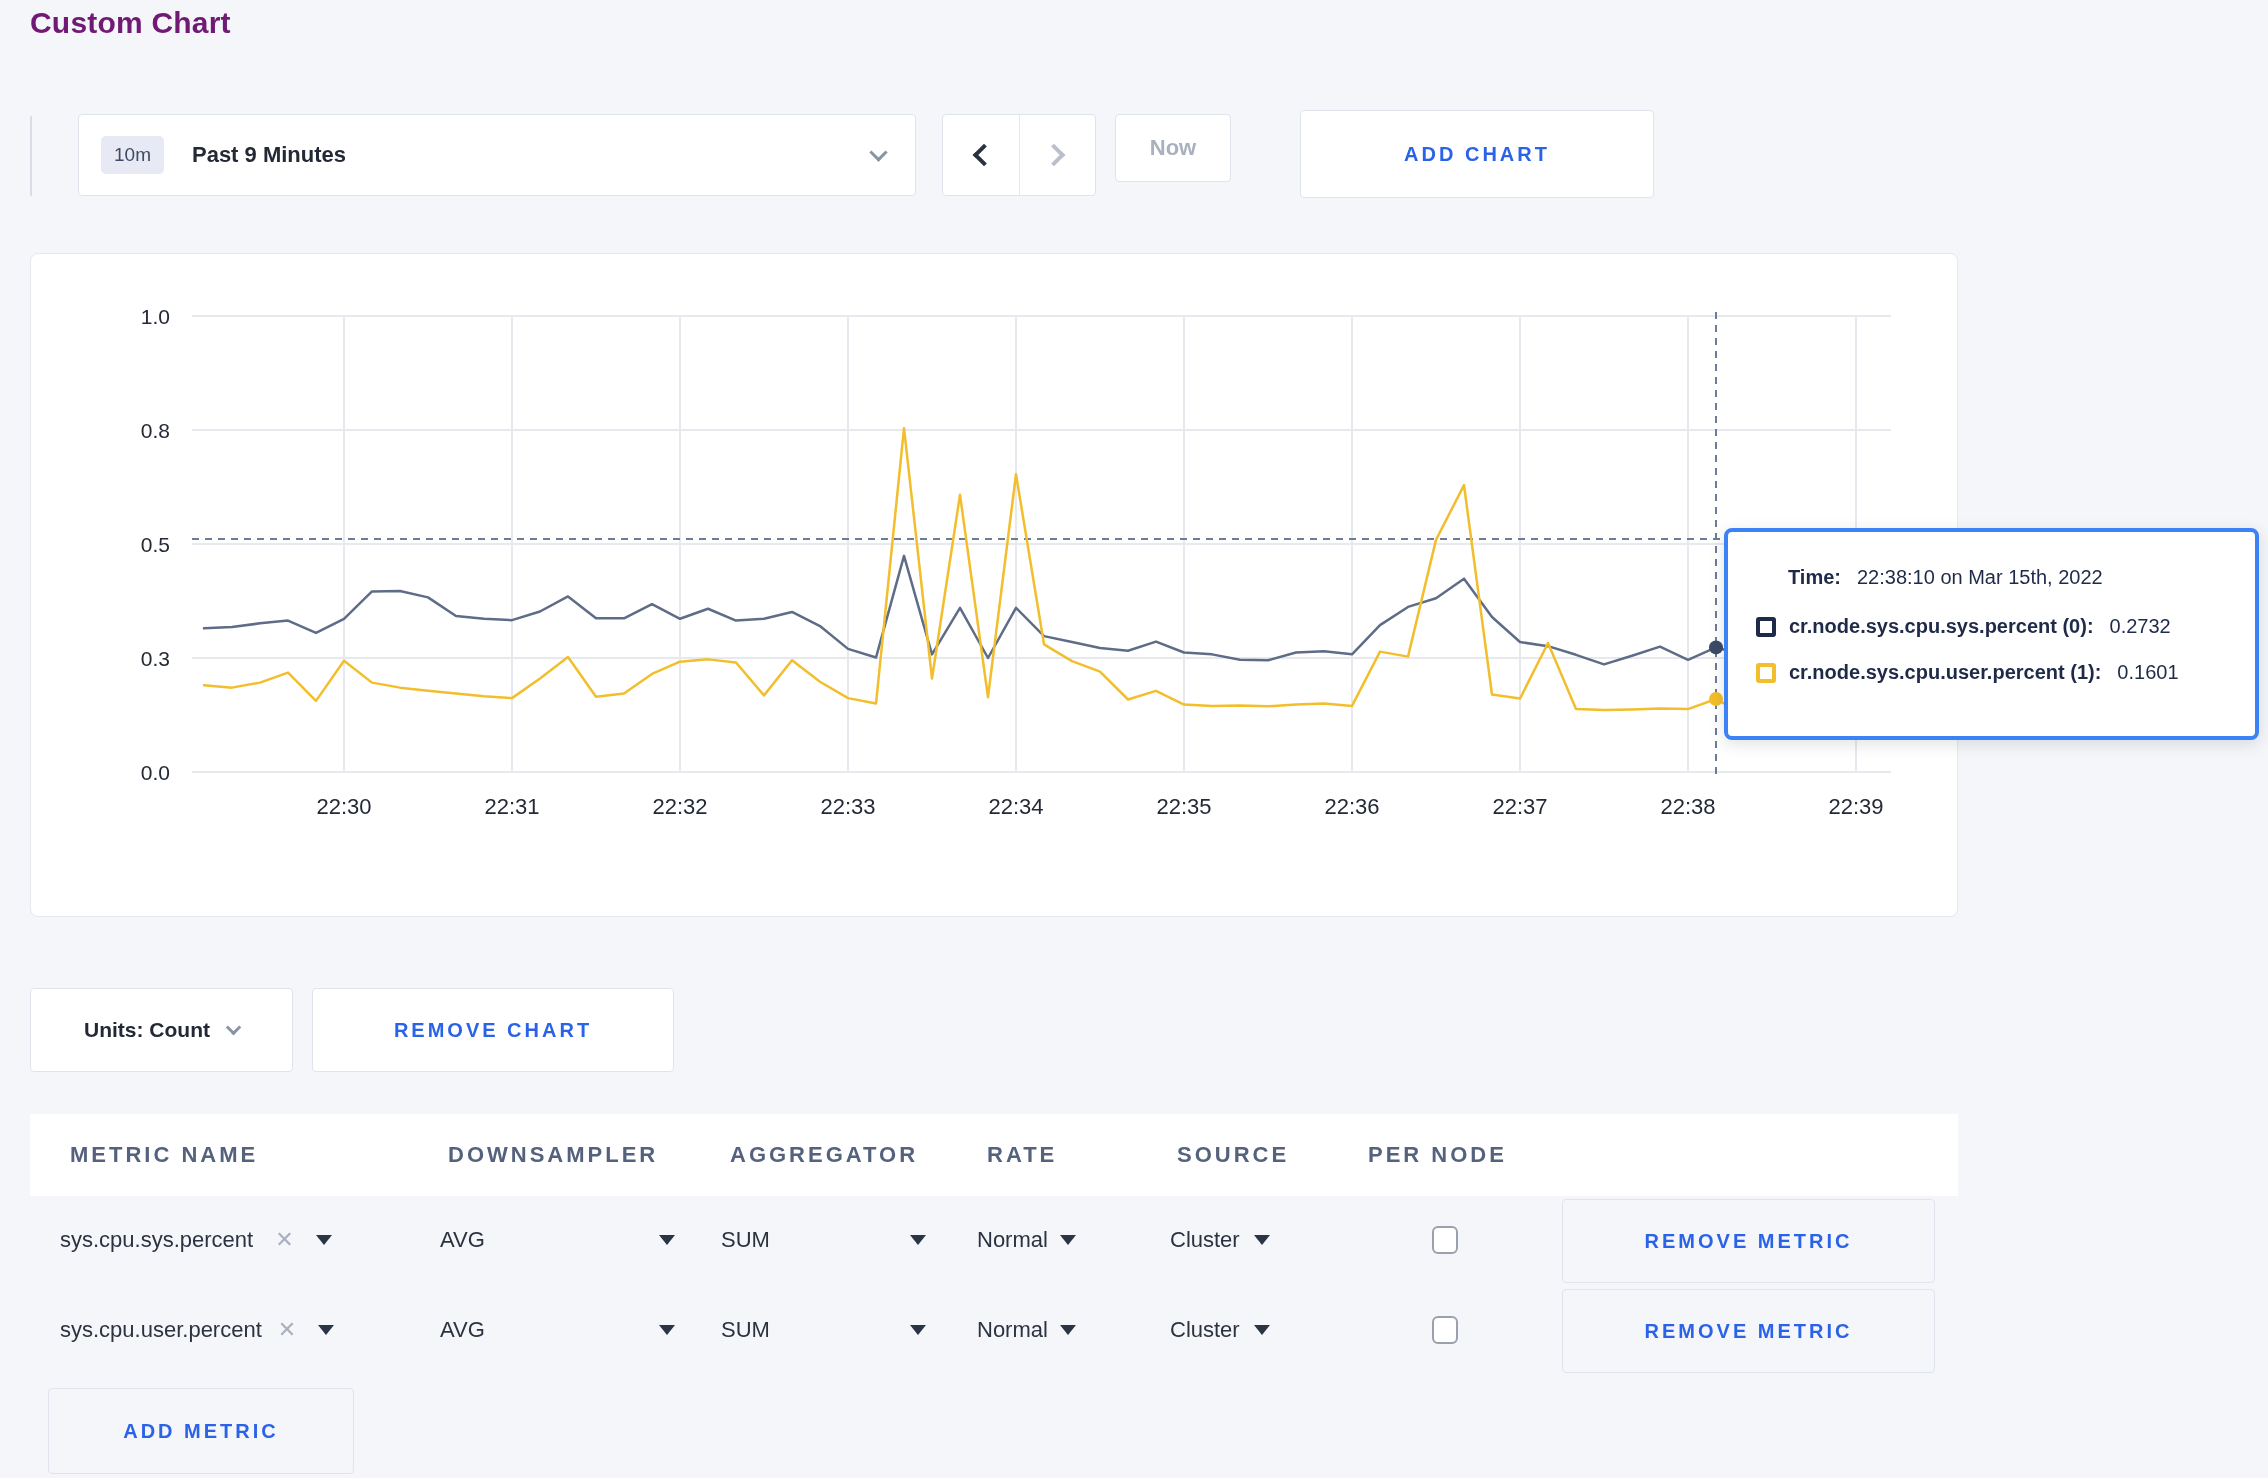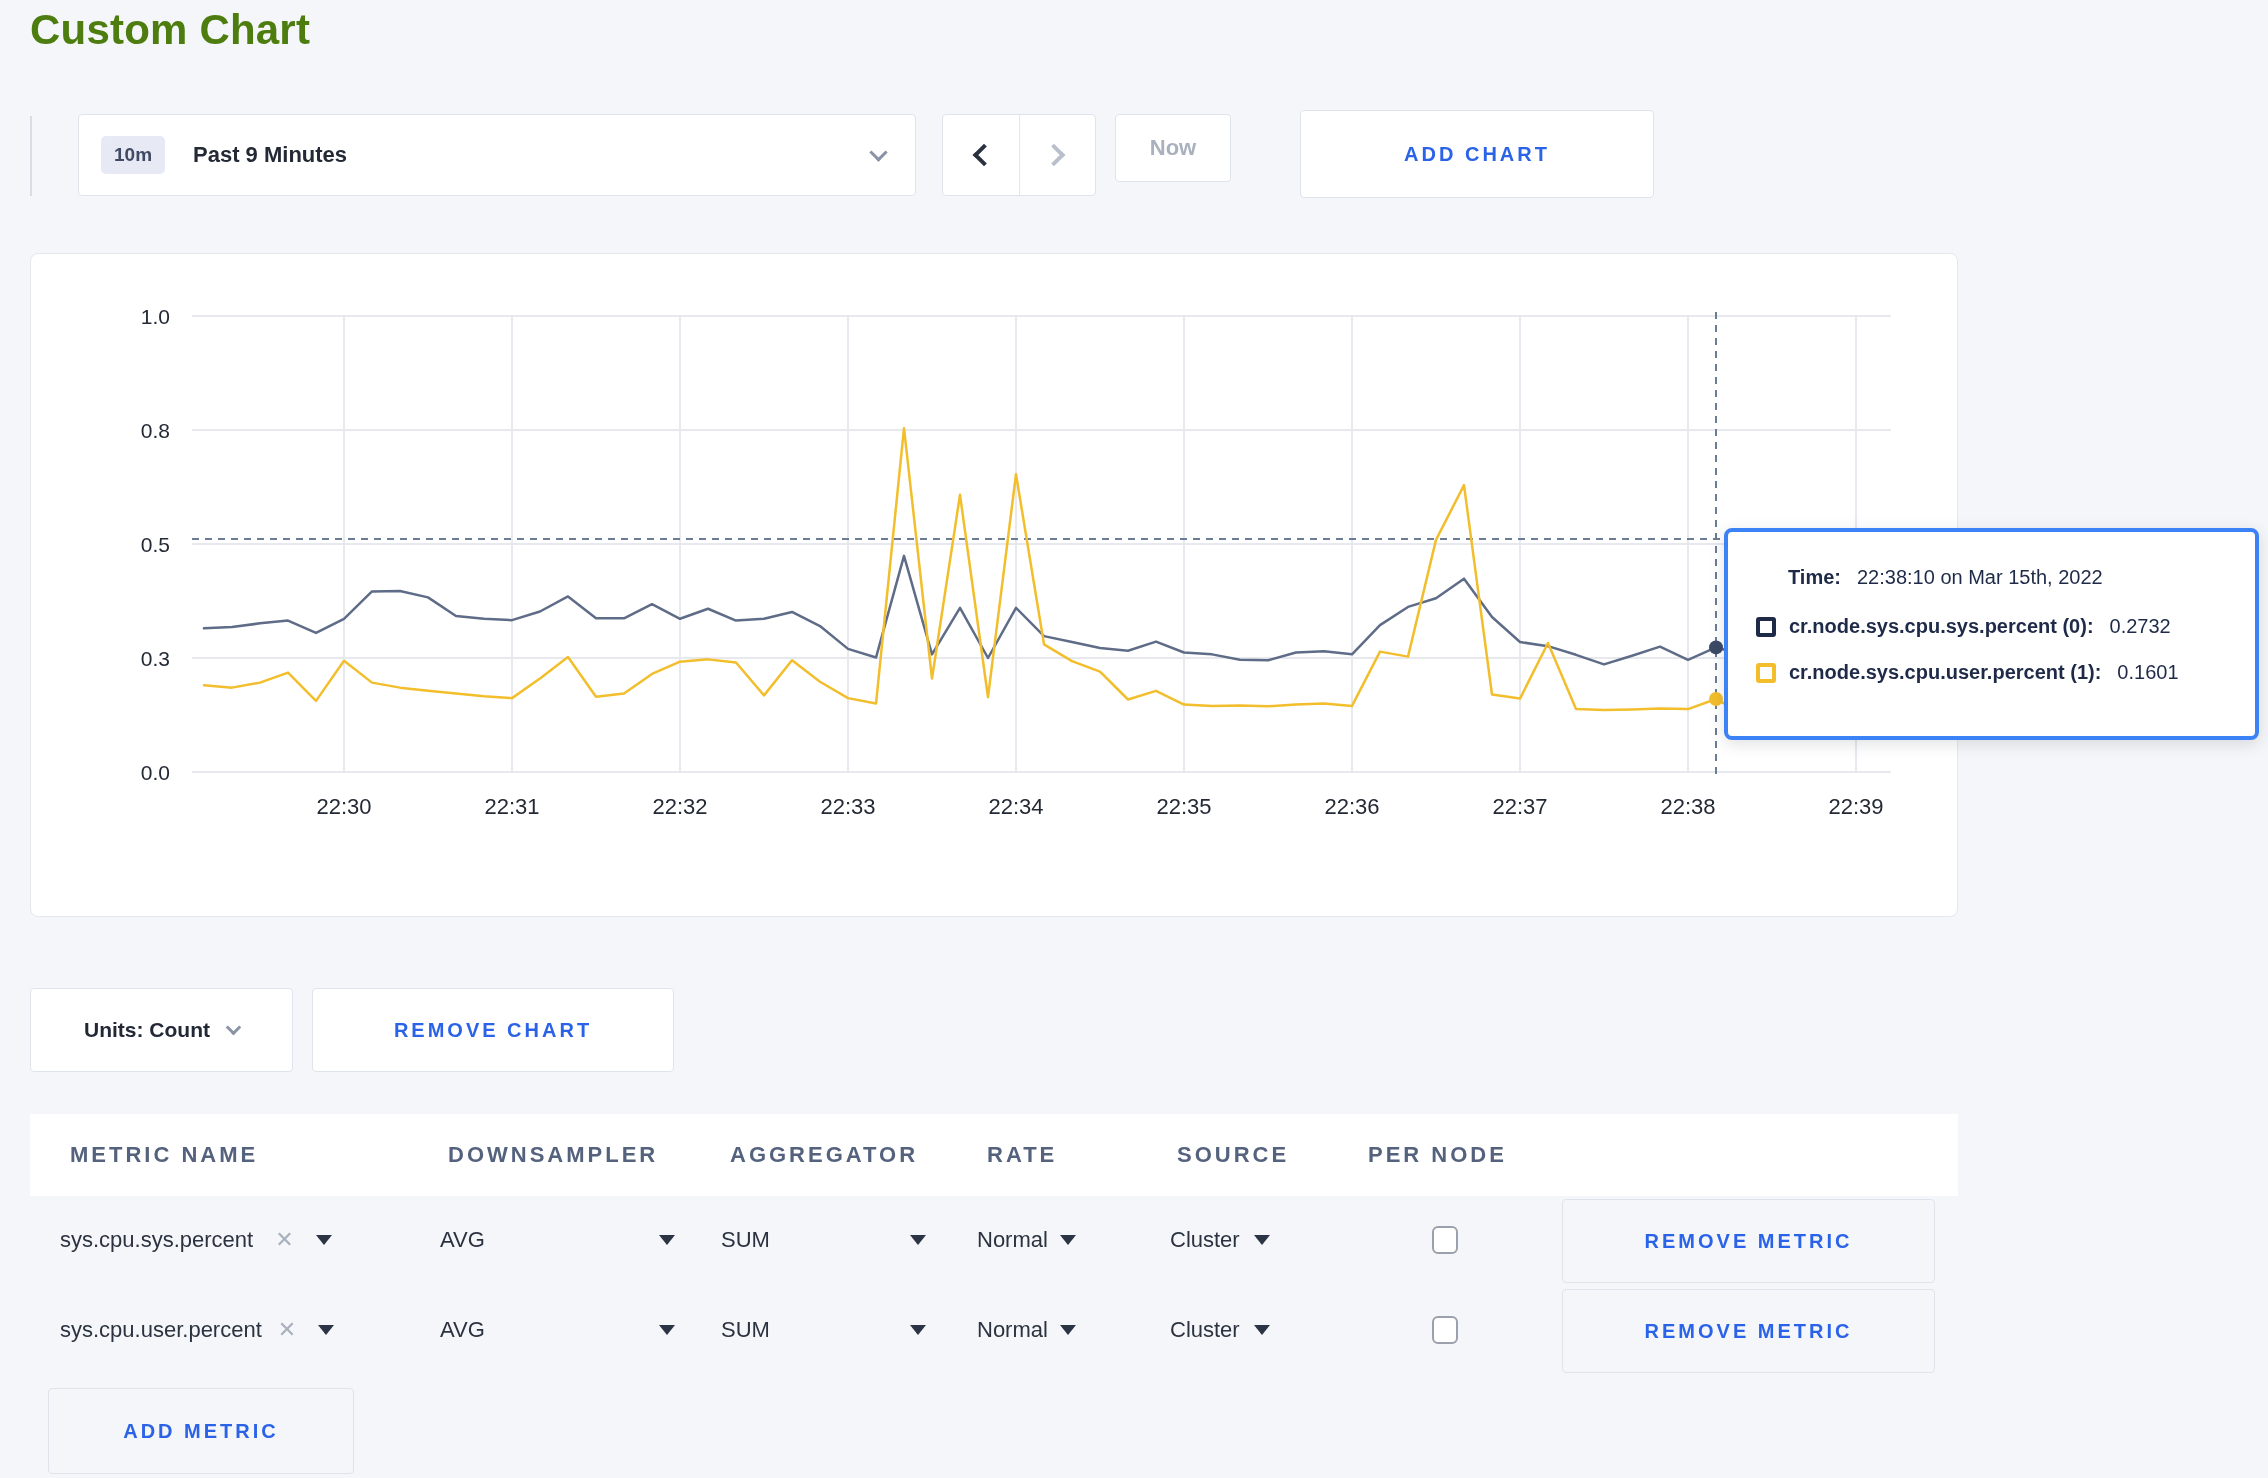--- a/index.html
+++ b/index.html
@@ -3,27 +3,27 @@
 <meta charset="utf-8">
 <style>
   * { margin:0; padding:0; box-sizing:border-box; }
   html,body { width:2268px; height:1478px; }
   body { font-family:"Liberation Sans", sans-serif; background:#f5f6f9; overflow:hidden; }
   #page { position:relative; width:2268px; height:1478px; background:#f5f6f9; }
 
   .abs { position:absolute; }
 
   
-  #page-title { left:30px; top:6px; font-size:42px; font-weight:600; color:#4d7c0f; letter-spacing:.2px; }
+  #page-title { left:30px; top:6px; font-size:30px; font-weight:600; color:#701a75; letter-spacing:.2px; }
 
   
   .toolbar-accent { left:30px; top:116px; width:2px; height:80px; background:#d8dde6; }
   .ctl { background:#fff; border:1px solid #dfe3ec; border-radius:4px; display:flex; align-items:center; }
   #time-select { left:78px; top:114px; width:838px; height:82px; padding:0 30px 0 22px; cursor:pointer; }
-  .badge { background:#e7eaf4; color:#3f4a63; font-size:19px; font-weight:700; padding:8px 13px; border-radius:5px; }
+  .badge { background:#e7eaf4; color:#3f4a63; font-size:19px; font-weight:400; padding:8px 13px; border-radius:5px; }
   .time-label { margin-left:28px; font-size:22px; font-weight:600; color:#242a35; }
   .chev { width:13px; height:13px; border-right:3px solid #8a93a5; border-bottom:3px solid #8a93a5; transform:rotate(45deg); margin-top:-6px; }
   #time-select .chev { margin-left:auto; }
   #nav-group { left:942px; top:114px; width:154px; height:82px; padding:0; }
   .nav-btn { flex:1; height:100%; display:flex; align-items:center; justify-content:center; cursor:pointer; }
   .nav-btn:first-child { border-right:1px solid #e3e7ee; }
   .chev-left  { width:16px; height:16px; border-left:4px solid #2a3140; border-bottom:4px solid #2a3140; transform:rotate(45deg); margin-left:6px; }
   .chev-right { width:16px; height:16px; border-right:4px solid #b9c0cb; border-bottom:4px solid #b9c0cb; transform:rotate(-45deg); margin-right:6px; }
   #now-button { left:1115px; top:114px; width:116px; height:68px; justify-content:center; color:#a9b1bf; font-size:22px; font-weight:600; cursor:default; }
   .blue-btn { background:#fff; border:1px solid #dfe3ec; border-radius:4px; display:flex; align-items:center; justify-content:center; color:#2b63e8; font-size:20px; font-weight:600; letter-spacing:3px; cursor:pointer; }

